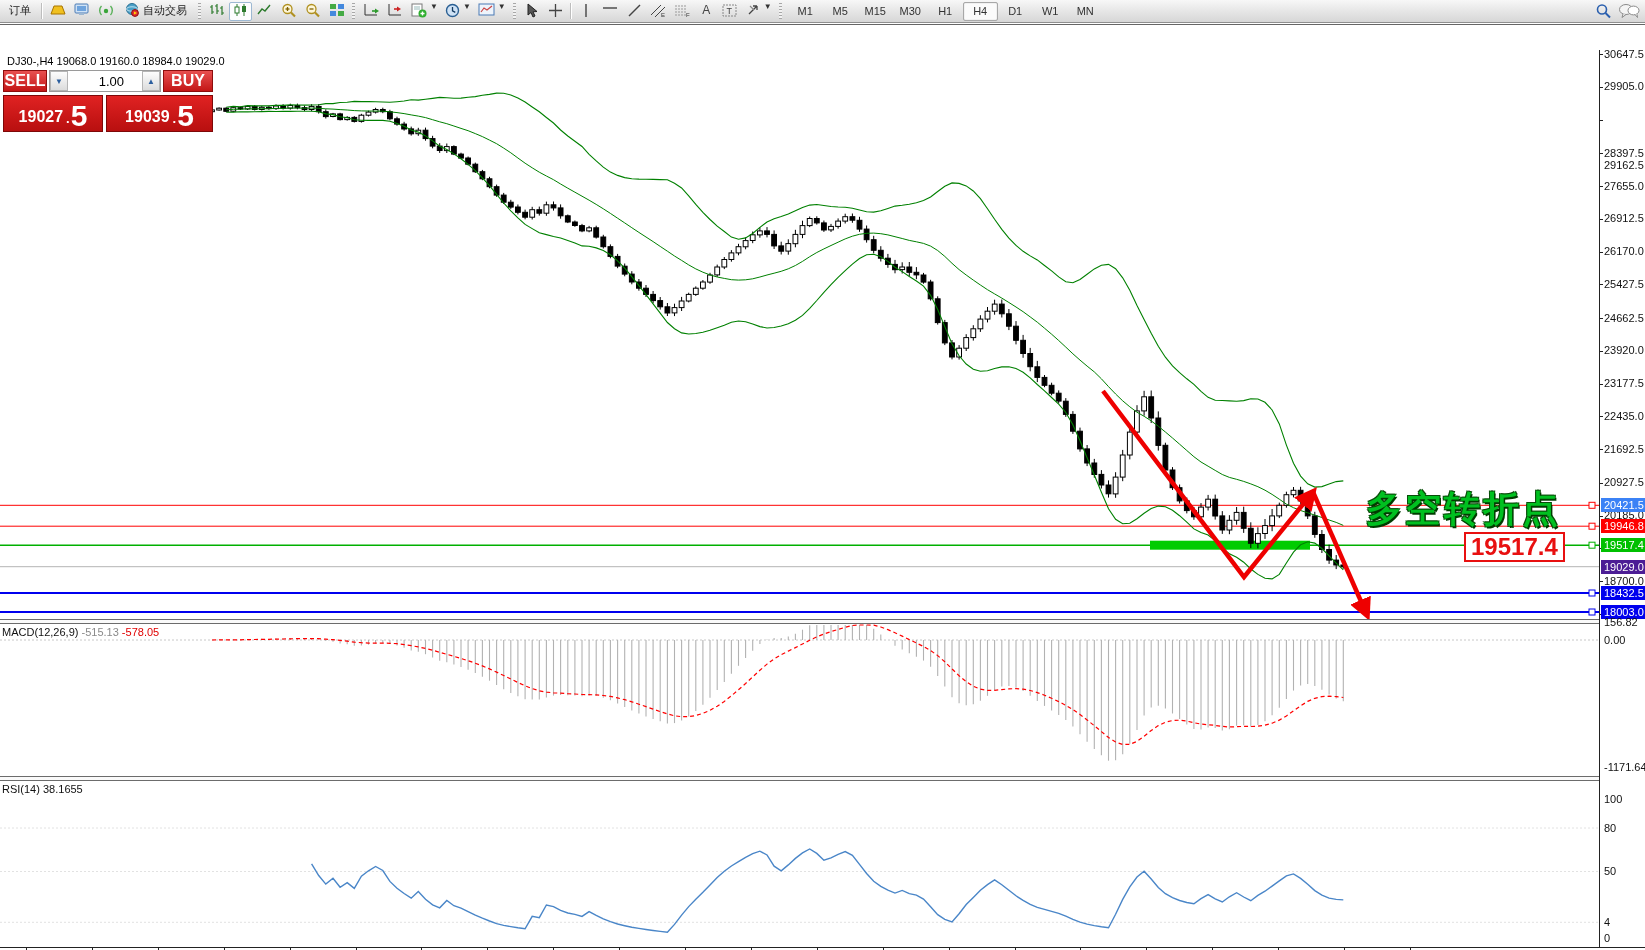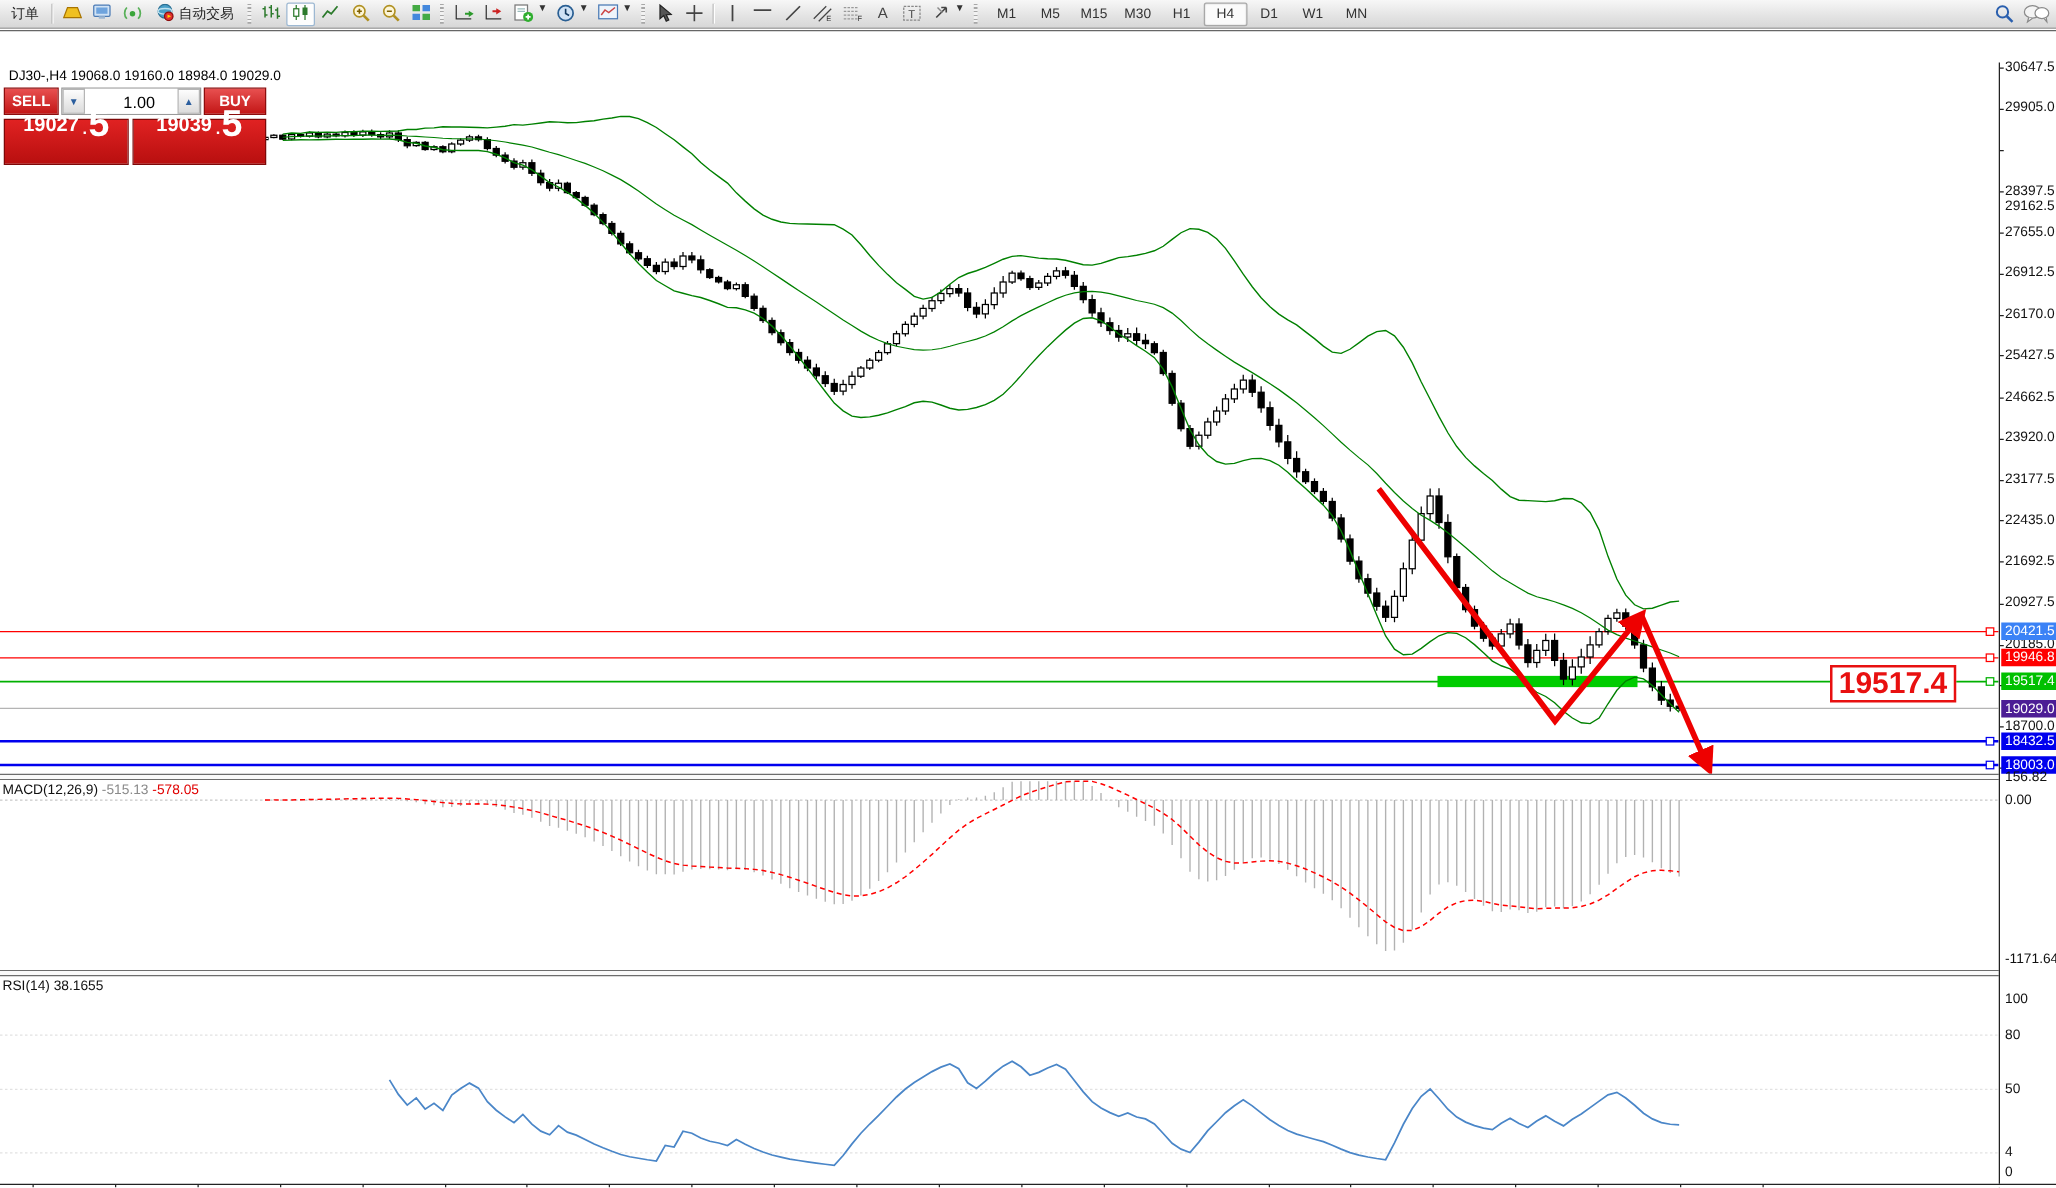--- a/index.html
+++ b/index.html
@@ -33,30 +33,30 @@
           padding:0 0 0 3px;box-sizing:border-box;height:14px;line-height:14px;white-space:nowrap;}
   .xaxis{position:absolute;left:0;top:922px;width:1645px;height:28px;background:#fff;border-top:1px solid #222;box-sizing:border-box;}
   .xtick{position:absolute;top:0;width:1px;height:3px;background:#222;}
   svg.pane{position:absolute;left:0;}
   .indlabel{position:absolute;left:2px;font-size:11px;color:#111;white-space:nowrap;}
   .indval1{color:#8a8a8a;text-align:right;} .indval2{color:#e00000;}
   .chart-title{position:absolute;left:7px;top:30px;font-size:11px;color:#000;white-space:nowrap;}
   
   .tpanel{position:absolute;left:3px;top:45px;width:210px;height:62px;}
   .trow1{position:absolute;left:0;top:0;height:22px;width:210px;display:flex;}
-  .tsell,.tbuy{background:linear-gradient(#e85050,#c31616);color:#fff;font-size:12px;font-weight:bold;
+  .tsell,.tbuy{background:linear-gradient(#e85050,#c31616);color:#fff;font-size:16px;font-weight:bold;
      display:flex;align-items:center;justify-content:center;border:1px solid #8d0d0d;box-sizing:border-box;}
   .tsell{width:44px;} .tbuy{width:50px;margin-left:2px;}
   .tspin{width:112px;margin-left:2px;display:flex;border:1px solid #9a9a9a;background:#fff;box-sizing:border-box;}
   .spinbtn{width:18px;background:linear-gradient(#fdfdfd,#dcdcdc);border:1px solid #b5b5b5;color:#2b5e9e;
      font-size:8px;display:flex;align-items:center;justify-content:center;box-sizing:border-box;}
   .spinval{flex:1;font-size:13px;color:#000;display:flex;align-items:center;justify-content:flex-end;padding-right:18px;background:#fff;}
   .pricebox{position:absolute;top:25px;height:37px;background:linear-gradient(#e02222,#b80f0f);
     border:1px solid #7e0808;color:#fff;display:flex;align-items:flex-end;justify-content:center;
-    box-sizing:border-box;padding-bottom:18px;}
+    box-sizing:border-box;padding-bottom:2px;}
   .pb-sell{left:0;width:100px;} .pb-buy{left:103px;width:107px;}
   .pmain{font-size:16px;font-weight:bold;line-height:1;margin-bottom:4px;}
   .pdot{font-size:13px;font-weight:bold;line-height:1;margin:0 1px 4px 3px;}
   .ppip{font-size:30px;font-weight:bold;line-height:0.82;}
   
   .cn-anno{position:absolute;left:1366px;top:460px;font-size:36px;font-weight:bold;letter-spacing:3px;
      color:#00c020;text-shadow:1.5px 1.5px 0 #003c00,-1px -1px 0 #0a4d0a,1px -1px 0 #0a4d0a,-1px 1px 0 #0a4d0a;white-space:nowrap;}
   .callout{position:absolute;left:1464px;top:507px;border:2px solid #e81010;background:#fff;
      color:#e81010;font-size:24px;font-weight:bold;line-height:26px;padding:0 5px;white-space:nowrap;}
   .micon{display:block;}
@@ -626,20 +626,21 @@
           <span class="pdot">.</span>
           <span class="ppip">5</span>
       </div>
       <div class="pricebox pb-buy">
         <span class="pmain">19039</span>
           <span class="pdot">.</span>
           <span class="ppip">5</span>
       </div>
     </div>
 
+    <div class="cn-anno">多空转折点</div>
     <div class="callout">19517.4</div>
 
     <div class="pane-sep" style="top:594px;"></div>
     <div class="pane-sep" style="top:751px;"></div>
 
     <svg class="pane" id="macdSvg" style="top:599px;" width="1599" height="152" viewBox="0 599 1599 152">
         <line x1="0" y1="615" x2="1599" y2="615" stroke="#c8c8c8" stroke-dasharray="2 2"></line>
         <line x1="212.0" y1="615" x2="212.0" y2="615.0" stroke="#b2b2b2" stroke-width="1.1"></line>
         <line x1="219.1" y1="615" x2="219.1" y2="614.7" stroke="#b2b2b2" stroke-width="1.1"></line>
         <line x1="226.2" y1="615" x2="226.2" y2="615.0" stroke="#b2b2b2" stroke-width="1.1"></line>

